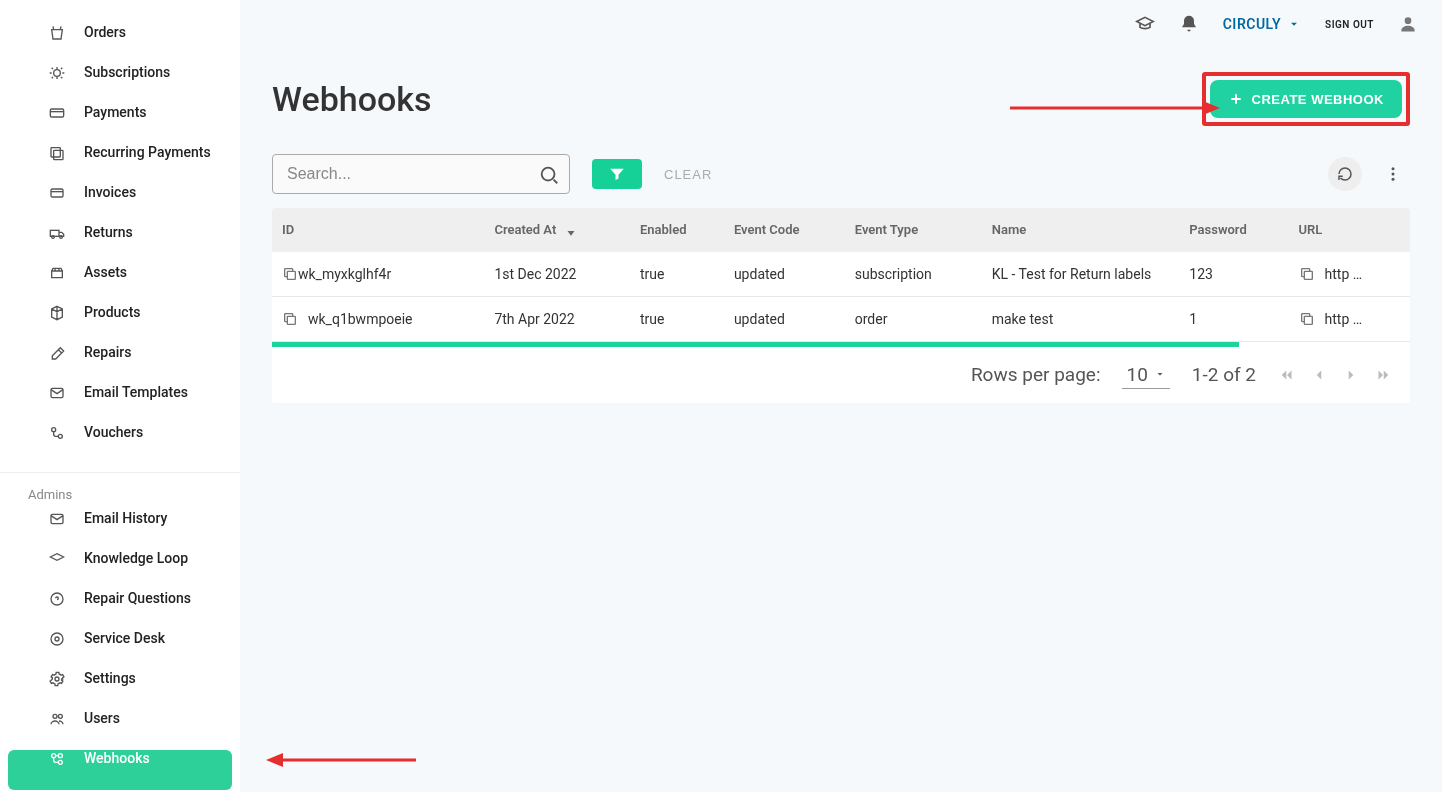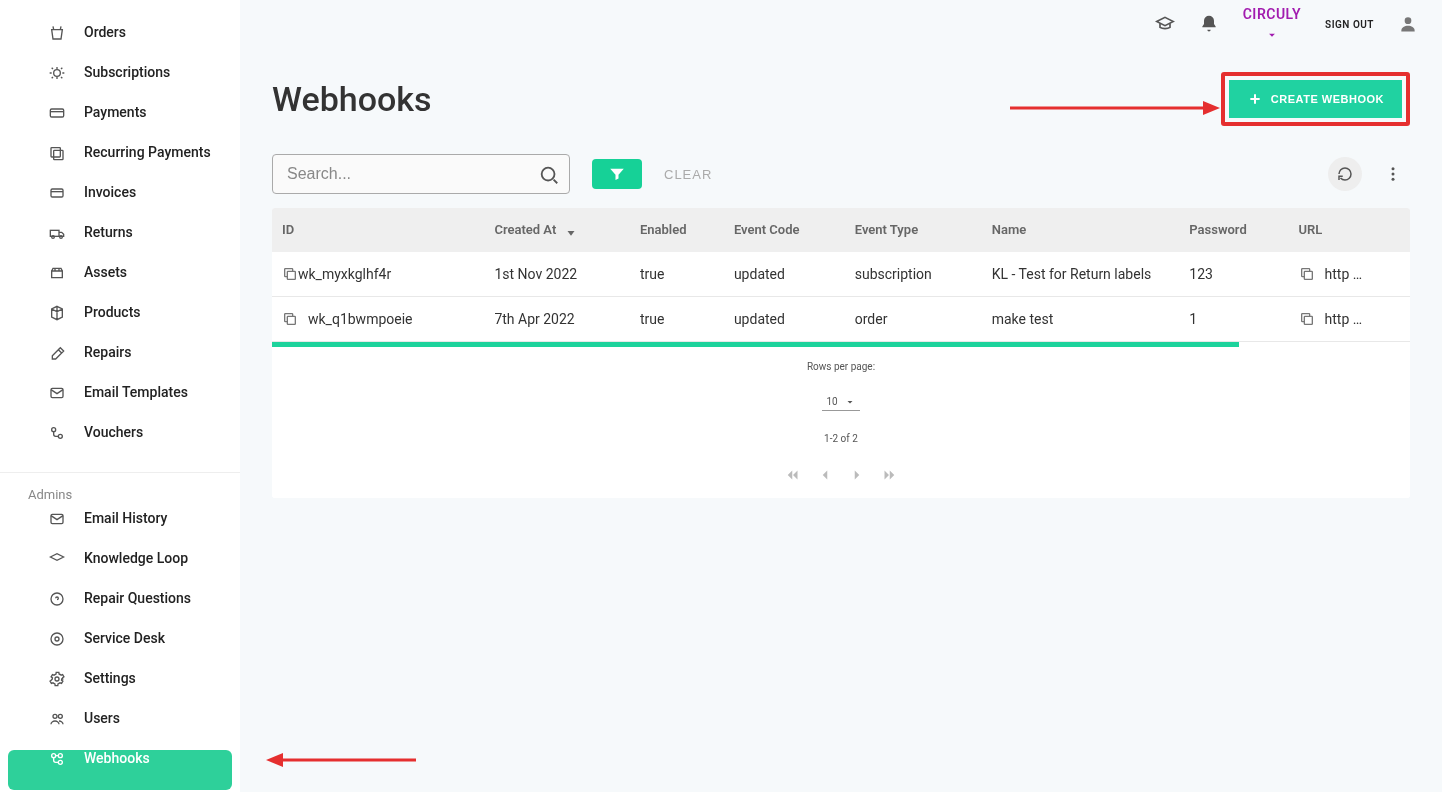--- a/index.html
+++ b/index.html
@@ -1,37 +1,37 @@
 <!DOCTYPE html>
 <html><head>
 <meta charset="utf-8">
 <style>
 * { box-sizing: border-box; margin: 0; padding: 0; }
 body { font-family: -apple-system, BlinkMacSystemFont, "Segoe UI", Roboto, sans-serif; background: #f6f9fb; color: #212121; width: 1442px; height: 792px; overflow: hidden; position: relative; }
 
 
 .topbar { position: absolute; top: 0; left: 0; right: 0; height: 48px; display: flex; align-items: center; justify-content: flex-end; padding-right: 24px; gap: 24px; }
 .topbar .ico { width: 20px; height: 20px; color: #555; cursor: pointer; }
-.topbar .org { display: flex; align-items: center; gap: 6px; font-weight: 600; letter-spacing: 0.5px; font-size: 14px; color: #a21caf; cursor: pointer; flex-direction: column; }
+.topbar .org { display: flex; align-items: center; gap: 6px; font-weight: 600; letter-spacing: 0.5px; font-size: 14px; color: #0369a1; cursor: pointer; }
 .topbar .signout { font-weight: 600; letter-spacing: 0.5px; font-size: 10px; color: #222; cursor: pointer; }
 .topbar .avatar { color: #777; }
 
 
 .sidebar { position: absolute; top: 0; left: 0; width: 240px; height: 100%; background: #fff; padding-top: 24px; overflow-y: auto; }
 .nav-item { display: flex; align-items: flex-start; height: 40px; padding-left: 40px; gap: 18px; font-size: 14px; font-weight: 500; color: #222; cursor: pointer; border-radius: 6px; margin: 0 8px; }
 .nav-item .nav-ico { width: 18px; height: 18px; display: flex; align-items: center; justify-content: center; color: #555; }
 .nav-item.active { background: #2ed09a; color: #fff; }
 .nav-item.active .nav-ico { color: #fff; }
 .section-label { font-size: 13px; color: #888; padding: 14px 0 8px 28px; border-top: 1px solid #eee; margin-top: 8px; }
 
 
 .main { position: absolute; top: 0; left: 240px; right: 0; bottom: 0; padding: 72px 32px 0 32px; }
 .page-header { display: flex; align-items: center; justify-content: space-between; margin-bottom: 28px; }
 .page-title { font-size: 34px; font-weight: 500; color: #333; }
-.create-btn { background: #20d2a1; color: #fff; border: none; height: 38px; padding: 0 18px; border-radius: 0; font-weight: 600; letter-spacing: 0.5px; font-size: 11px; display: flex; align-items: center; gap: 8px; cursor: pointer; }
+.create-btn { background: #20d2a1; color: #fff; border: none; height: 38px; padding: 0 18px; border-radius: 8px; font-weight: 600; letter-spacing: 0.5px; font-size: 13px; display: flex; align-items: center; gap: 8px; cursor: pointer; }
 .highlight-box { border: 4px solid #e52f2f; padding: 4px; border-radius: 3px; }
 
 .toolbar { display: flex; align-items: center; gap: 22px; margin-bottom: 0; }
 .search-wrap { position: relative; width: 298px; }
 .search-input { width: 100%; height: 40px; border: 1px solid #aaa; border-radius: 4px; padding: 0 40px 0 14px; font-size: 16px; color: #555; background: #fafafa; }
 .search-input::placeholder { color: #888; }
 .search-icon { position: absolute; right: 10px; top: 10px; color: #555; }
 .filter-btn { background: #16d197; border: none; width: 50px; height: 30px; border-radius: 4px; color: #fff; display: flex; align-items: center; justify-content: center; cursor: pointer; }
 .clear-btn { background: none; border: none; color: #aaa; font-weight: 500; letter-spacing: 1px; font-size: 13px; cursor: pointer; }
 .toolbar-right { margin-left: auto; display: flex; gap: 14px; align-items: center; }
@@ -43,21 +43,21 @@
 table { width: 100%; border-collapse: collapse; font-size: 14px; }
 thead th { text-align: left; font-weight: 600; color: #666; background: #efefef; padding: 14px 10px; font-size: 13px; white-space: nowrap; }
 tbody td { padding: 14px 10px; border-bottom: 1px solid #e8e8e8; color: #333; vertical-align: middle; white-space: nowrap; }
 .copy-ico { color: #777; cursor: pointer; display: inline-flex; }
 .url-cell { display: flex; align-items: center; gap: 10px; }
 .url-text { overflow: hidden; text-overflow: ellipsis; max-width: 40px; }
 .sort-ico { display:inline-flex; vertical-align: middle; margin-left: 4px; }
 
 .progress-bar { height: 5px; background: #1dd39c; width: 85%; }
 
-.pagination { display: flex; align-items: center; justify-content: flex-end; gap: 22px; padding: 14px 18px; background: #fff; font-size: 10px; color: #555; flex-direction: column; }
+.pagination { display: flex; align-items: center; justify-content: flex-end; gap: 22px; padding: 14px 18px; background: #fff; font-size: 19px; color: #555; }
 .pagination .rows-select { display: flex; align-items: center; gap: 6px; border-bottom: 1px solid #999; padding: 2px 4px; cursor: pointer; }
 .pager-btns { display: flex; gap: 14px; }
 .pager-btns span { color: #bbb; cursor: pointer; display:inline-flex; }
 
 
 .arrow1 { position: absolute; top: 98px; left: 1010px; width: 210px; height: 20px; }
 .arrow2 { position: absolute; bottom: 22px; left: 266px; width: 150px; height: 20px; }
 
 svg { display: block; }
 </style>
@@ -333,21 +333,21 @@
               <span style="display:flex;align-items:center;">
                 <span class="copy-ico">
                   <svg width="16" height="16" viewBox="0 0 24 24" fill="none" stroke="currentColor" stroke-width="2">
                     <rect x="8" y="8" width="12" height="12" rx="1"></rect>
                     <path d="M16 8V5a1 1 0 00-1-1H5a1 1 0 00-1 1v10a1 1 0 001 1h3"></path>
                   </svg>
                 </span>
                 <span>wk_myxkglhf4r</span>
               </span>
             </td>
-    <td>1st Nov 2022</td>
+    <td>1st Dec 2022</td>
     <td>true</td>
     <td>updated</td>
     <td>subscription</td>
     <td style="white-space:normal;max-width:140px">KL - Test for Return labels</td>
     <td>123</td>
     <td>
               <div class="url-cell">
                 <span class="copy-ico">
                   <svg width="16" height="16" viewBox="0 0 24 24" fill="none" stroke="currentColor" stroke-width="2">
                     <rect x="8" y="8" width="12" height="12" rx="1"></rect>

